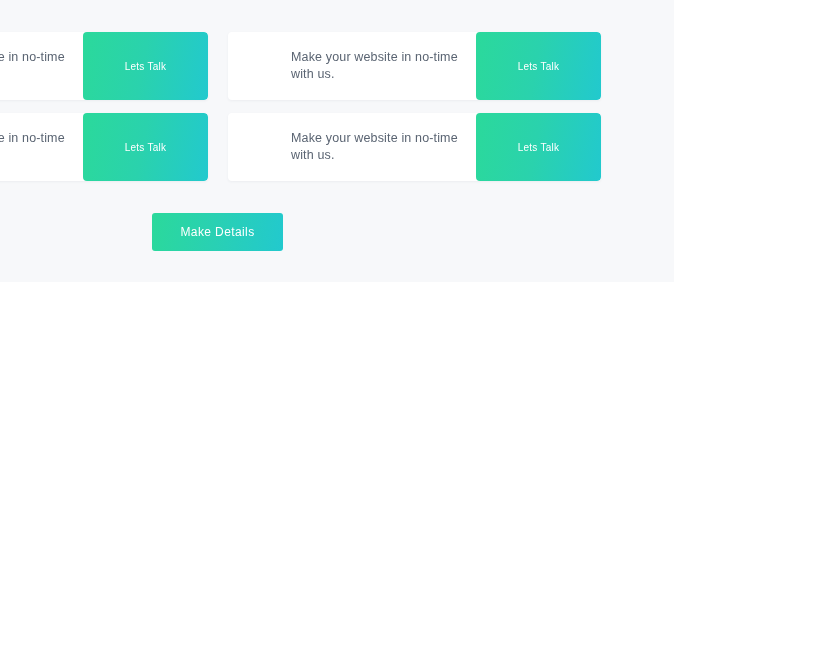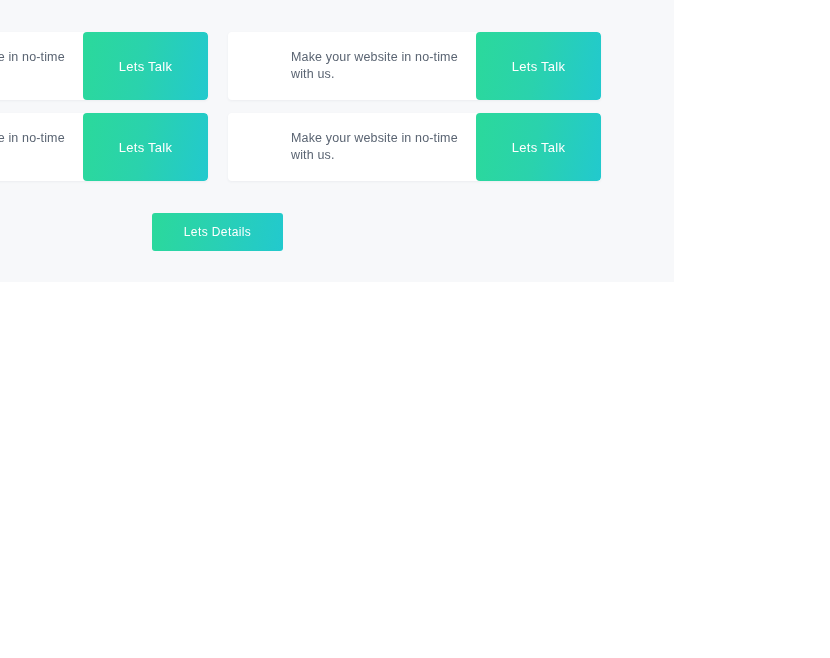--- a/index.html
+++ b/index.html
@@ -82,21 +82,21 @@
     flex: 0 0 auto;
     width: 125px;
     height: 68px;
     border: 0;
     padding: 0;
     margin: 0;
     border-radius: 4px;
     background: linear-gradient(100deg, #2bd99b 0%, #2ad2ad 48%, #22c9ce 100%);
     color: #ffffff;
     font-family: "Liberation Sans", "DejaVu Sans", sans-serif;
-    font-size: 13px;
+    font-size: 10px;
     letter-spacing: 0.25px;
     display: flex;
     align-items: center;
     justify-content: center;
     cursor: pointer;
   }
 
   
   #view-details-button {
     position: absolute;
@@ -152,15 +152,15 @@
 
     <div class="promo-card card-right">
       <div class="card-copy">
         <p class="card-copy-text">Make your website in no-time with us.</p>
       </div>
       <button class="cta-button">Lets Talk</button>
     </div>
 
   </div>
 
-  <button id="view-details-button">Lets  Details</button>
+  <button id="view-details-button">Make  Details</button>
 
 </div>
 
 </body></html>

